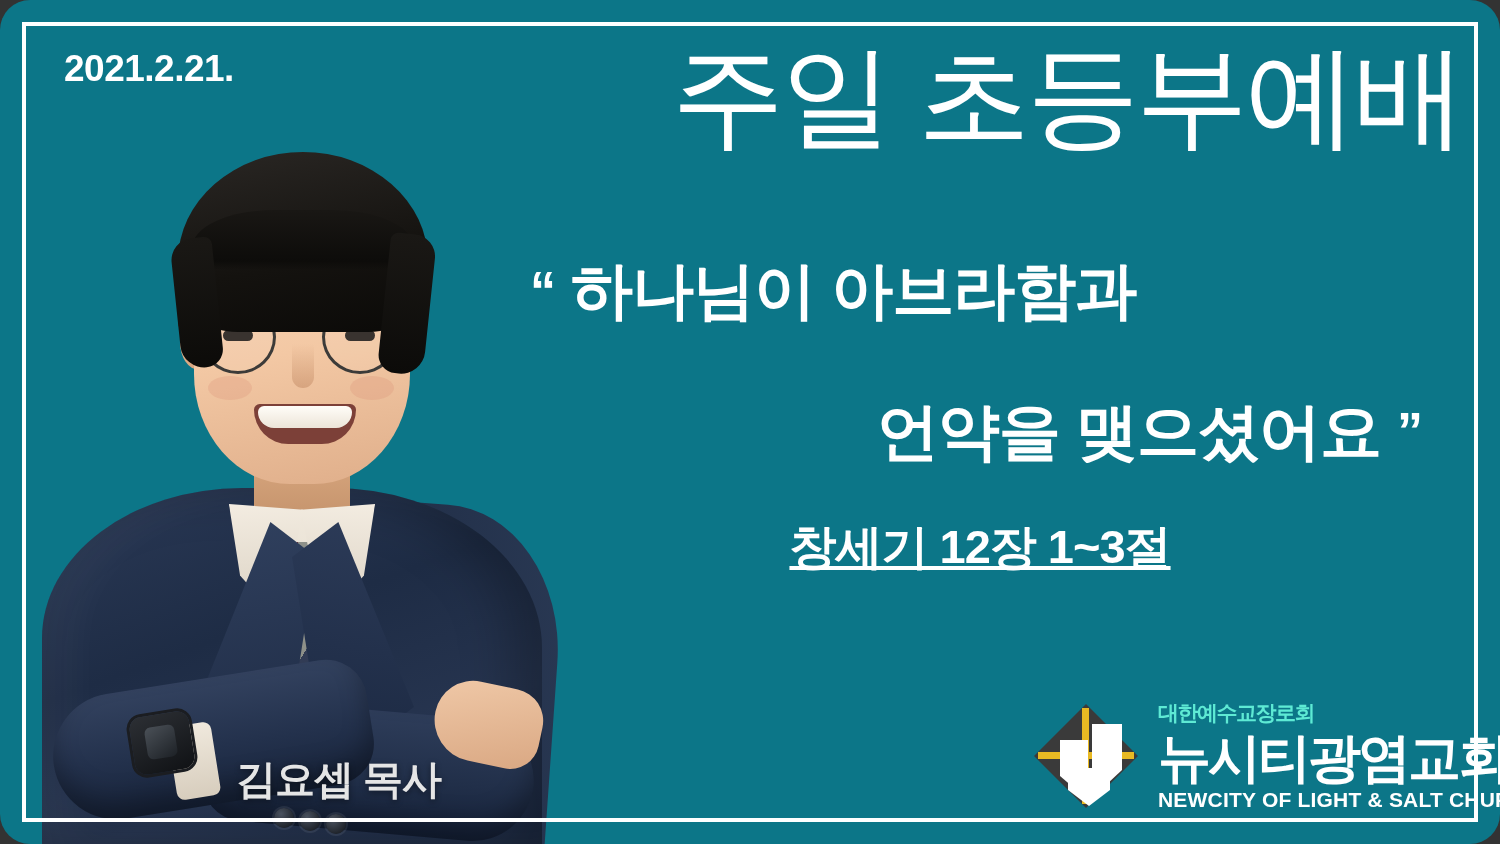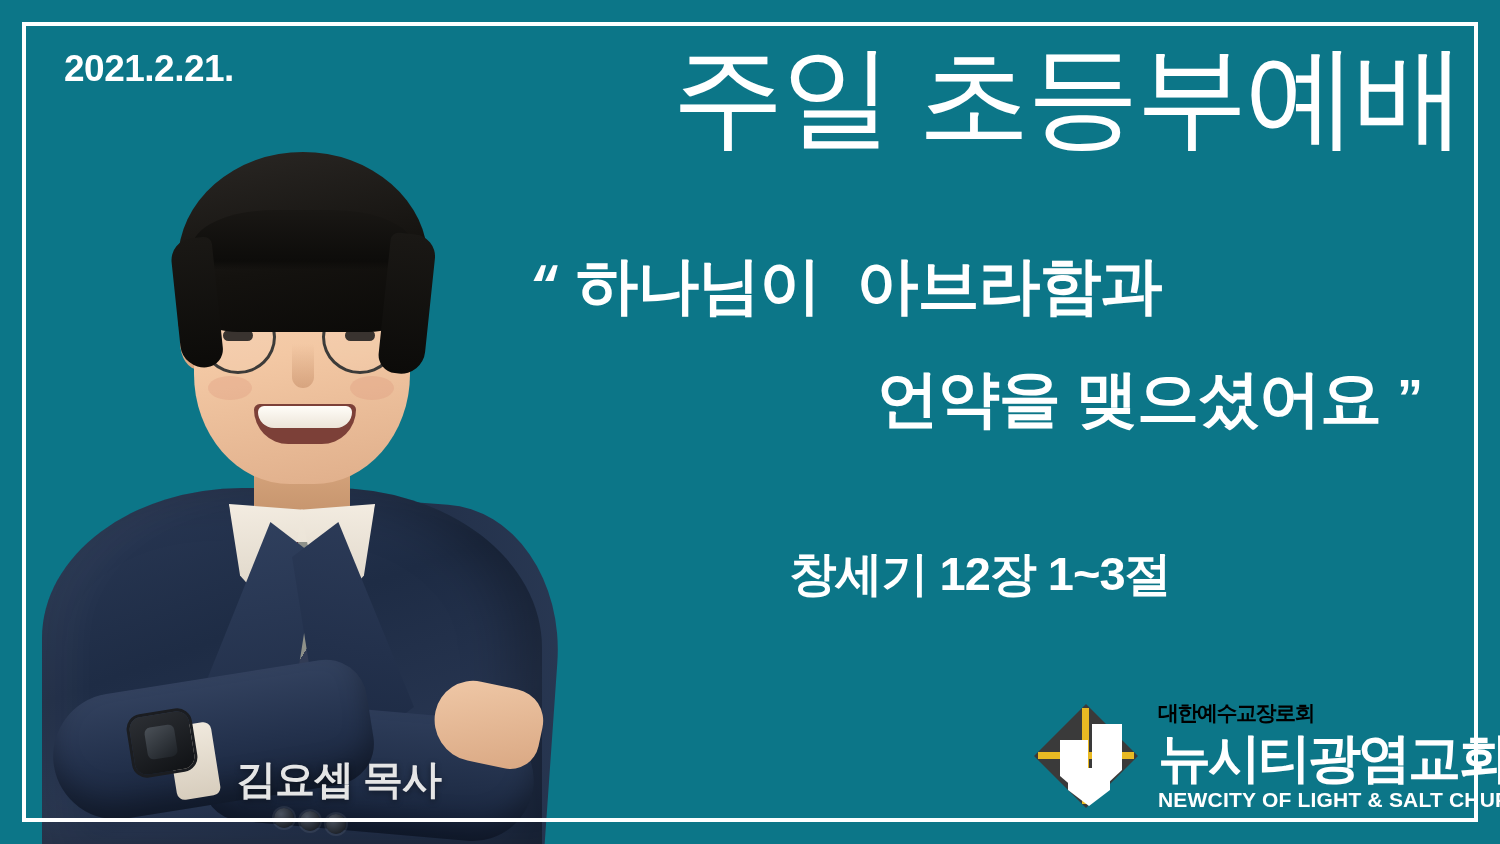--- a/index.html
+++ b/index.html
@@ -4,20 +4,21 @@
 <style>
   * { margin:0; padding:0; box-sizing:border-box; }
   html,body { background:#333; }
   body { font-family:"Liberation Sans", sans-serif; }
 
   #stage{
     position:relative;
     width:1500px; height:844px;
     background:#0C7688;
     overflow:hidden;
+    border-radius:30px;
   }
 
   
   #frame{
     position:absolute;
     left:22px; top:22px; right:22px; bottom:22px;
     border:4px solid #ffffff;
     pointer-events:none;
     z-index:40;
   }
@@ -57,38 +58,39 @@
     z-index:30;
   }
   .qline{
     color:#ffffff;
     font-weight:bold;
     font-size:62px;
     line-height:1.05;
     letter-spacing:-1px;
     white-space:nowrap;
   }
-  .qline.l1{ text-align:left; padding-left:10px;font-family:Liberation Mono, monospace; }
-  .qline.l2{ text-align:right; padding-right:18px; margin-top:43px; }
+  .qline.l1{ text-align:left; padding-left:10px; }
+  .qline.l2{ text-align:right; padding-right:18px; margin-top:76px; }
   .qmark{ font-size:52px; vertical-align:0.08em; }
   .qmark.open{ margin-right:16px; }
   .qmark.close{ margin-left:16px; }
 
   
   #ref{
     position:absolute;
-    left:520px; top:543px;
+    left:520px; top:516px;
     width:920px;
     text-align:center;
     color:#ffffff;
     font-weight:bold;
     font-size:47px;
     letter-spacing:-1px;
     z-index:30;
     white-space:nowrap;
+    text-decoration:underline;
   }
 
   
   #portrait{
     position:absolute;
     left:36px; top:118px;
     width:520px; height:726px;
     z-index:20;
   }
   .p{ position:absolute; }
@@ -299,21 +301,21 @@
   #logo{
     position:absolute;
     left:1030px; top:694px;
     width:450px; height:124px;
     display:flex; align-items:center; gap:16px;
     z-index:35;
   }
   #emblem{ width:112px; height:112px; flex:0 0 112px; }
   #logo-text{ display:flex; flex-direction:column; align-items:flex-start; }
   #logo-denom{
-    color:#000000; font-weight:bold; font-size:21px;
+    color:#5eead4; font-weight:bold; font-size:21px;
     letter-spacing:-1.5px; line-height:1; margin-bottom:8px;
     white-space:nowrap;
   }
   #logo-name{
     color:#ffffff; font-weight:bold; font-size:53px;
     letter-spacing:-3px; line-height:1.02;
     white-space:nowrap;
   }
   #logo-en{
     color:#ffffff; font-weight:bold; font-size:21px;

